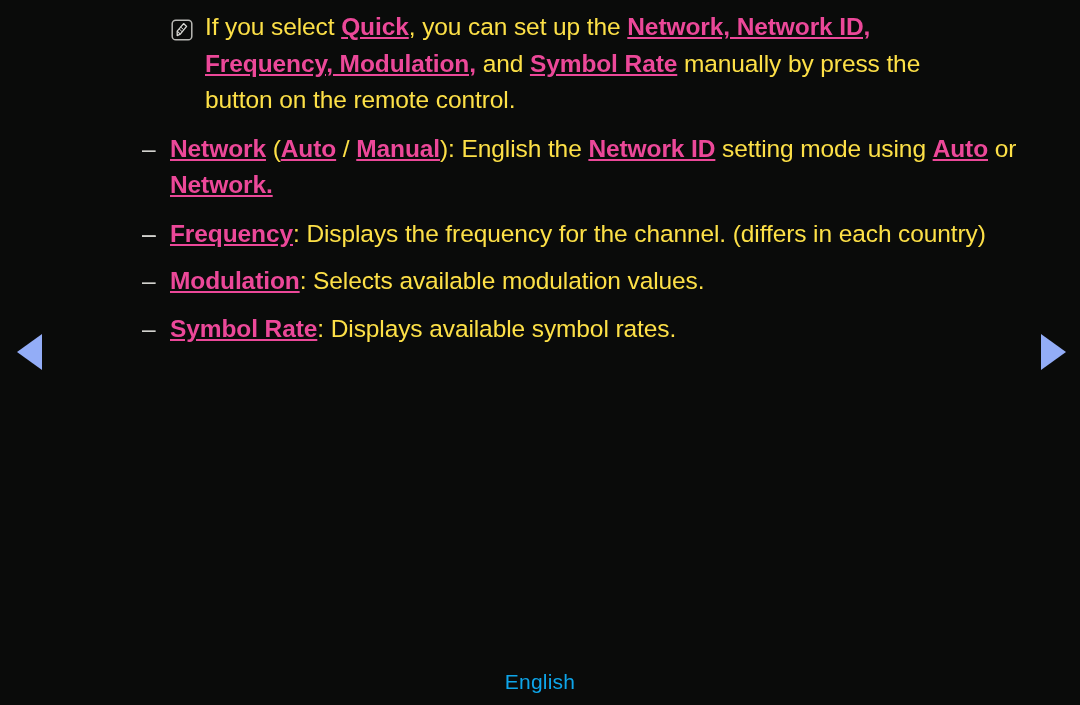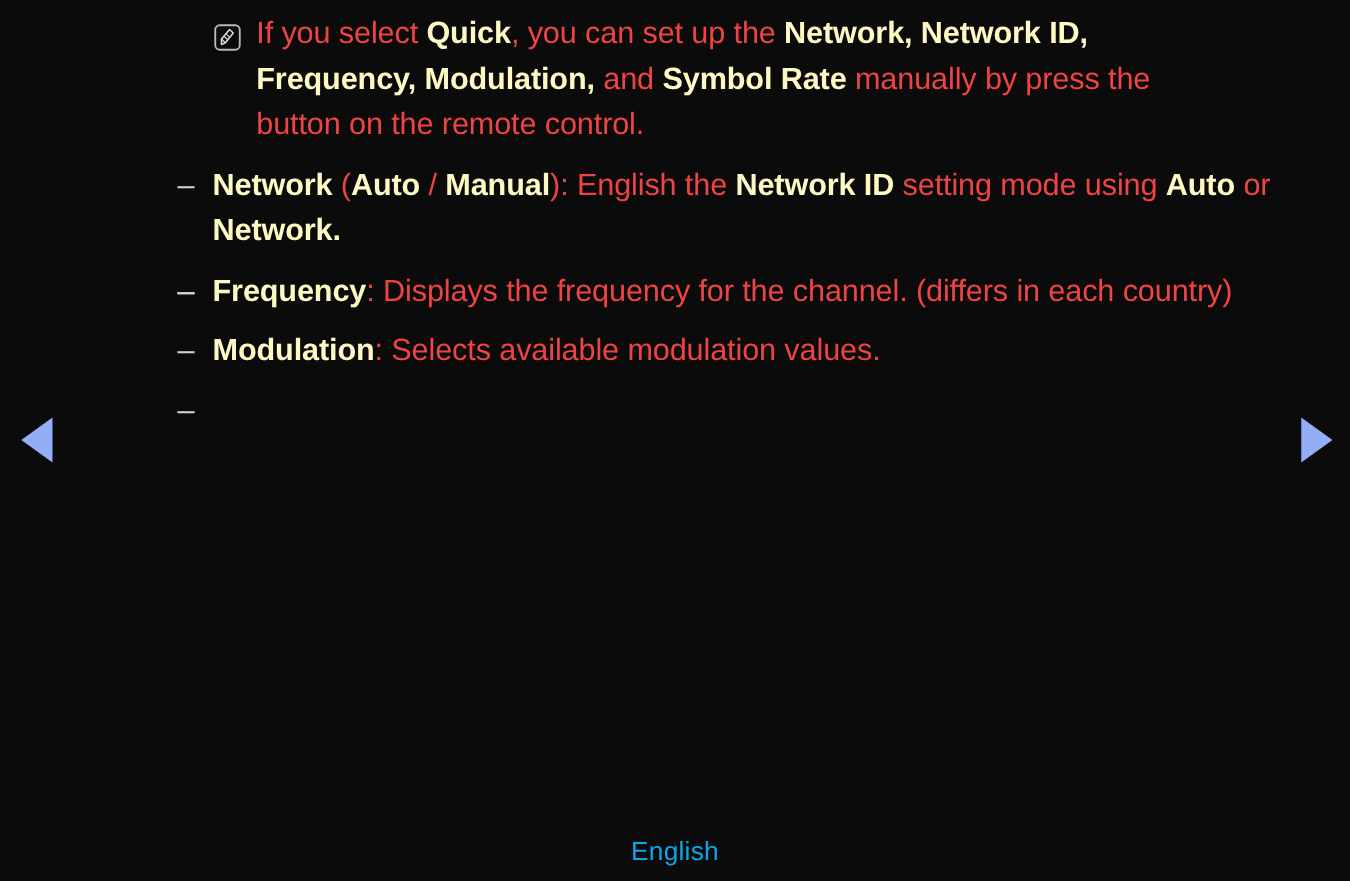--- a/index.html
+++ b/index.html
@@ -73,25 +73,26 @@
     width: 22px;
     font-size: 24.5px;
     line-height: 36.5px;
     color: #d2d2ce;
     text-align: left;
   }
   .bullet-item.tight { margin-bottom: 11px; }
 
   
   .hl {
-    color: #fef9c3;
+    color: #ec4899;
     font-weight: bold;
+    text-decoration: underline;
   }
   .plain {
-    color: #ef4444;
+    color: #fde047;
     font-weight: 400;
   }
 
   
   .nav-arrow {
     position: absolute;
     width: 34px;
     height: 40px;
     top: 332px;
     display: flex;
@@ -163,20 +164,21 @@
         <div class="para"><span class="hl">Frequency</span><span class="plain">: Displays the frequency for the channel. (differs in each country)</span></div>
       </div>
 
       <div class="bullet-item tight">
         <span class="bullet-dash">–</span>
         <div class="para"><span class="hl">Modulation</span><span class="plain">: Selects available modulation values.</span></div>
       </div>
 
       <div class="bullet-item tight">
         <span class="bullet-dash">–</span>
+        <div class="para"><span class="hl">Symbol Rate</span><span class="plain">: Displays available symbol rates.</span></div>
       </div>
 
     </div>
   </div>
 
   <div class="nav-arrow" id="nav-prev">
     <span class="tri tri-left"></span>
   </div>
   <div class="nav-arrow" id="nav-next">
     <span class="tri tri-right"></span>

